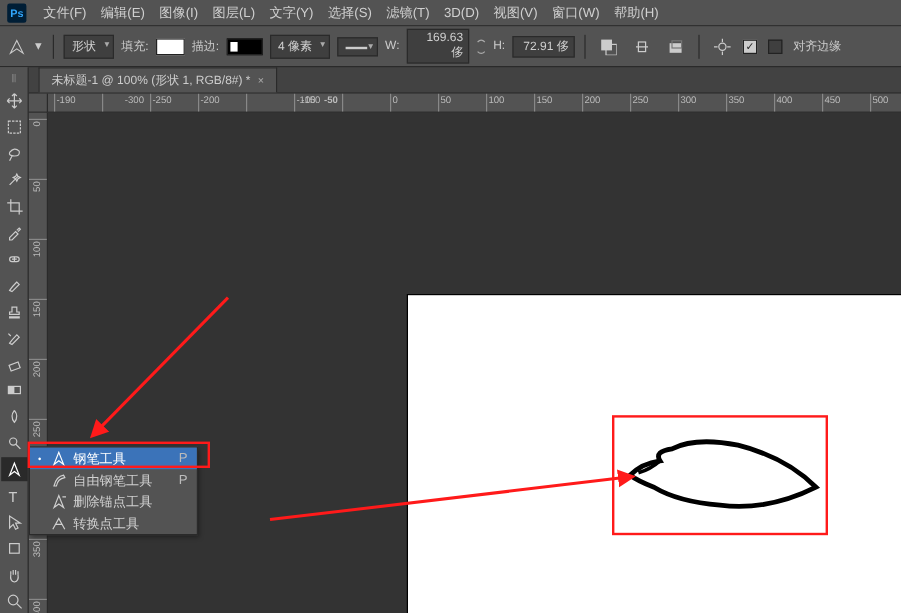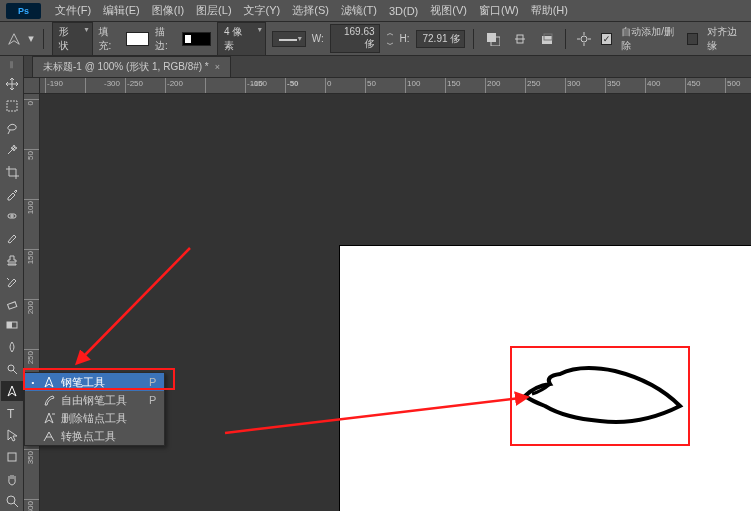--- a/index.html
+++ b/index.html
@@ -1,18 +1,18 @@
 <!DOCTYPE html>
 <html><head>
 <meta charset="utf-8">
 <style>
   * { margin: 0; padding: 0; box-sizing: border-box; font-family: "Microsoft YaHei", Arial, sans-serif; }
   body { background: #535353; width: 751px; height: 511px; overflow: hidden; color: #d0d0d0; font-size: 11px; position: relative; }
   .menubar { background: #535353; height: 22px; display: flex; align-items: center; padding-left: 6px; border-bottom: 1px solid #2a2a2a; }
-  .ps-logo { width: 35px; height: 16px; background: #001e36; color: #31a8ff; font-weight: bold; font-size: 9px; display: flex; align-items: center; justify-content: center; border-radius: 2px; margin-right: 8px; text-align: right; }
+  .ps-logo { width: 16px; height: 16px; background: #001e36; color: #31a8ff; font-weight: bold; font-size: 9px; display: flex; align-items: center; justify-content: center; border-radius: 2px; margin-right: 8px; text-align: right; }
   .menu-item { padding: 0 6px; cursor: pointer; color: #d0d0d0; }
   .optbar { background: #535353; height: 34px; display: flex; align-items: center; padding: 0 6px; border-bottom: 1px solid #2a2a2a; gap: 6px; }
   .ic { width: 16px; height: 16px; display: inline-flex; align-items: center; justify-content: center; color:#ccc; }
   .dd { background: #3f3f3f; border: 1px solid #2a2a2a; padding: 2px 14px 2px 6px; position: relative; font-size:10px; }
   .dd::after { content: "▾"; position: absolute; right: 3px; top: 2px; font-size: 8px; color: #aaa; }
   .swatch-white { width: 24px; height: 14px; background: #fff; border: 1px solid #222; }
   .swatch-black { width: 30px; height: 14px; background: #000; border: 1px solid #222; position:relative; }
   .swatch-black::before{content:"";position:absolute;left:2px;top:2px;bottom:2px;width:6px;background:#fff;}
   .numfield { background: #3f3f3f; border: 1px solid #2a2a2a; padding: 1px 4px; width: 52px; text-align:right; font-size:10px; }
   .scrub { width:8px; height:14px; display:inline-block; }
@@ -123,21 +123,20 @@
         <circle cx="7" cy="7" r="3" fill="none" stroke="#ccc"></circle>
         <g stroke="#ccc">
           <line x1="7" y1="0" x2="7" y2="3"></line>
           <line x1="7" y1="11" x2="7" y2="14"></line>
           <line x1="0" y1="7" x2="3" y2="7"></line>
           <line x1="11" y1="7" x2="14" y2="7"></line>
         </g>
       </svg>
     </div>
   <span class="cb">✓</span>
-  <span class="lbl-inline">自动添加/删除</span>
   <span class="cb" style="background:#3f3f3f;"></span>
   <span class="lbl-inline">对齐边缘</span>
 </div>
 
 <div class="workarea">
 
   <div class="tools">
     <div class="tools-head">⦀</div>
     <div class="tbtn">
         <svg width="14" height="14">
@@ -261,21 +260,21 @@
         <div class="lbl" style="left: 64px;">-300</div>
         <div class="tick" style="left: 85px;"></div>
         <div class="lbl" style="left: 87px;">-250</div>
         <div class="tick" style="left: 125px;"></div>
         <div class="lbl" style="left: 127px;">-200</div>
         <div class="tick" style="left: 165px;"></div>
         <div class="lbl" style="left: 167px; padding-left: 44px;">-150</div>
         <div class="tick" style="left: 205px;"></div>
         <div class="lbl" style="left: 207px;">-100</div>
         <div class="tick" style="left: 245px;"></div>
-        <div class="lbl" style="left: 247px; font-weight: bold;">-50</div>
+        <div class="lbl" style="left: 230px; font-weight: bold;">-50</div>
         <div class="tick" style="left: 285px;"></div>
         <div class="lbl" style="left: 287px;">0</div>
         <div class="tick" style="left: 325px;"></div>
         <div class="lbl" style="left: 327px;">50</div>
         <div class="tick" style="left: 365px;"></div>
         <div class="lbl" style="left: 367px;">100</div>
         <div class="tick" style="left: 405px;"></div>
         <div class="lbl" style="left: 407px;">150</div>
         <div class="tick" style="left: 445px;"></div>
         <div class="lbl" style="left: 447px;">200</div>

